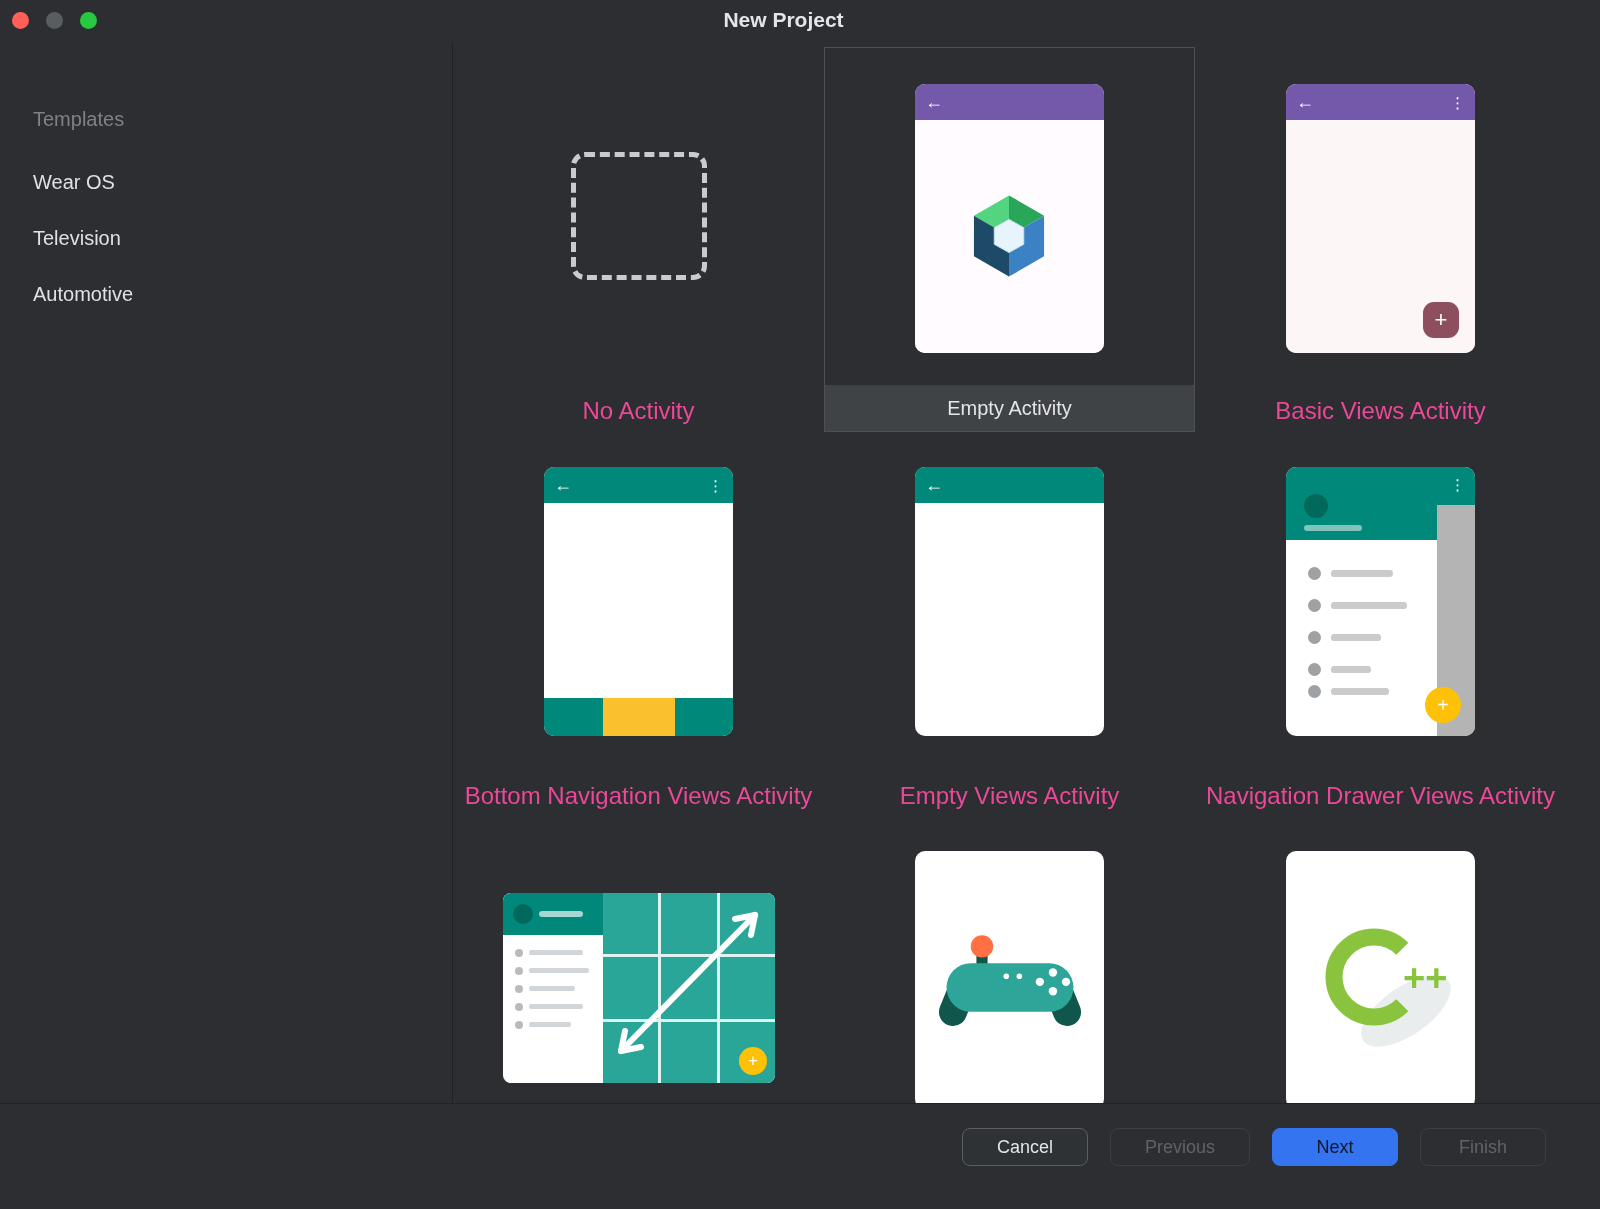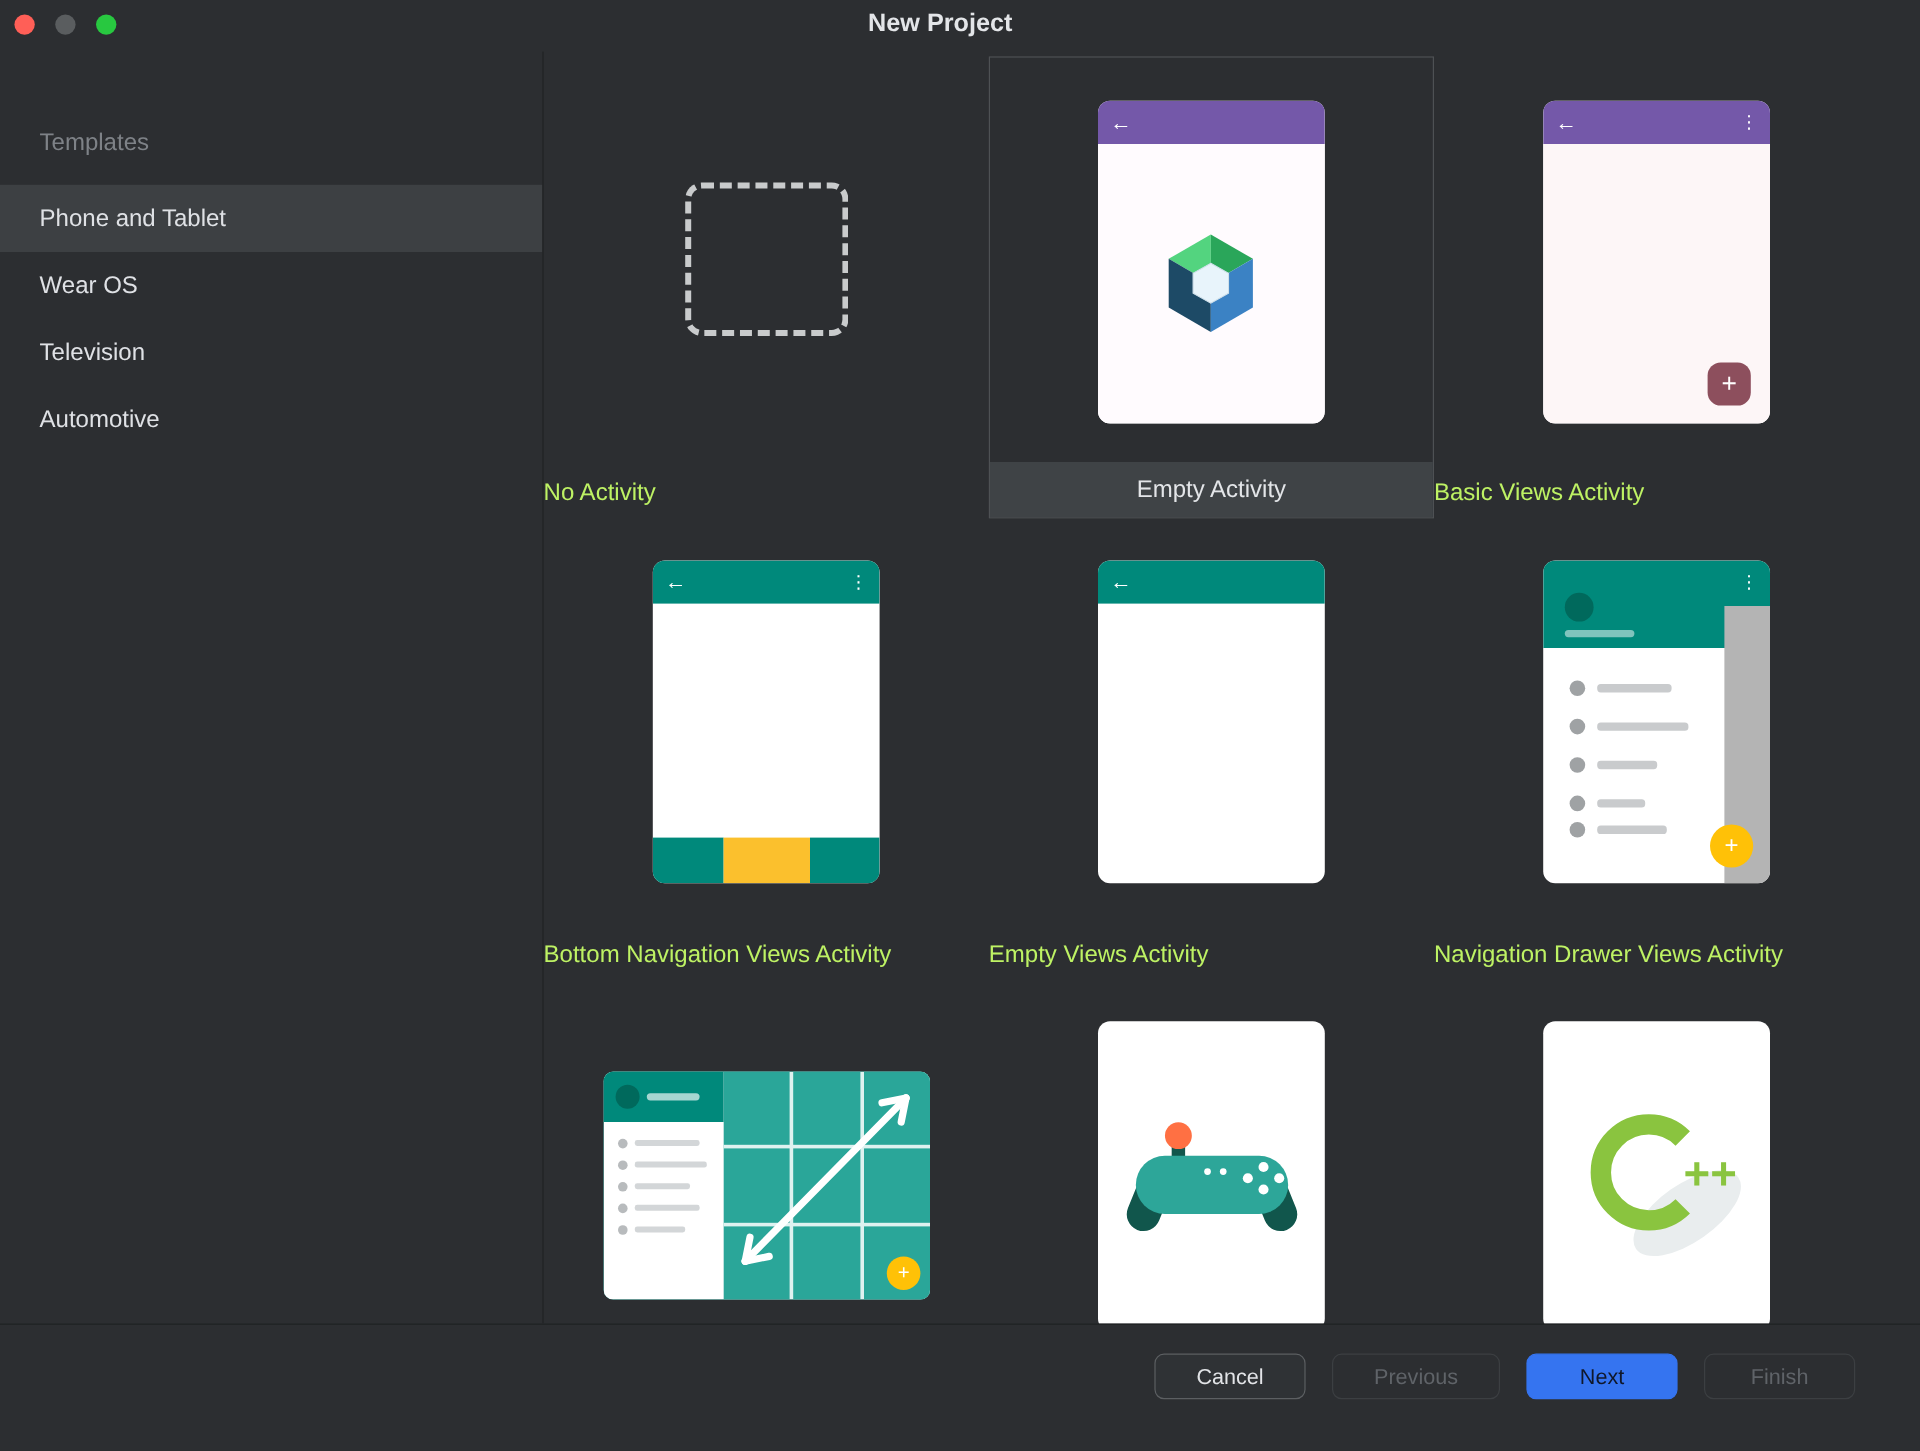--- a/index.html
+++ b/index.html
@@ -25,21 +25,21 @@
 
   
   .v-divider { position:absolute; left:452px; top:43px; bottom:106px; width:1px; background:#202224; }
   .sidebar { position:absolute; left:0; top:40px; width:452px; bottom:106px; }
   .sidebar-header { position:absolute; left:33px; top:44px; font-size:20px; color:#7e8287;margin-top:24px; }
   .sidebar-list { position:absolute; left:0; top:114px; width:100%; }
   .sidebar-item { height:56px; line-height:56px; padding-left:33px; font-size:20px; color:#dfe1e5; cursor:default; }
   .sidebar-item.selected { background:#3d4043; }
 
   
-  .col-label { position:absolute; height:28px; line-height:28px; font-size:20px; color:#bef264; text-align:left; white-space:nowrap; }
+  .col-label { position:absolute; height:28px; line-height:28px; font-size:24px; color:#ec4899; text-align:center; white-space:nowrap; }
 
   .selected-card {
     position:absolute; left:824px; top:47px; width:371px; height:385px;
     border:1px solid #4e5154; background:#2c2e31;text-decoration:underline;
   }
   .selected-card .card-label {
     position:absolute; left:0; right:0; bottom:0; height:46px; background:#3f4346;
     display:flex; align-items:center; justify-content:center; font-size:20px; color:#e3e5e8;
   }
 
@@ -130,21 +130,20 @@
 <div class="traffic">
   <div class="tdot red"></div>
   <div class="tdot gray"></div>
   <div class="tdot green"></div>
 </div>
 <div class="window-title">New Project</div>
 
 <div class="sidebar">
   <div class="sidebar-header">Templates</div>
   <div class="sidebar-list">
-    <div class="sidebar-item selected">Phone and Tablet</div>
     <div class="sidebar-item">Wear OS</div>
     <div class="sidebar-item">Television</div>
     <div class="sidebar-item">Automotive</div>
   </div>
 </div>
 <div class="v-divider"></div>
 
 <div class="dashed-box"></div>
 <div class="col-label" style="left:453px;top:397px;width:371px;">No Activity</div>
 

